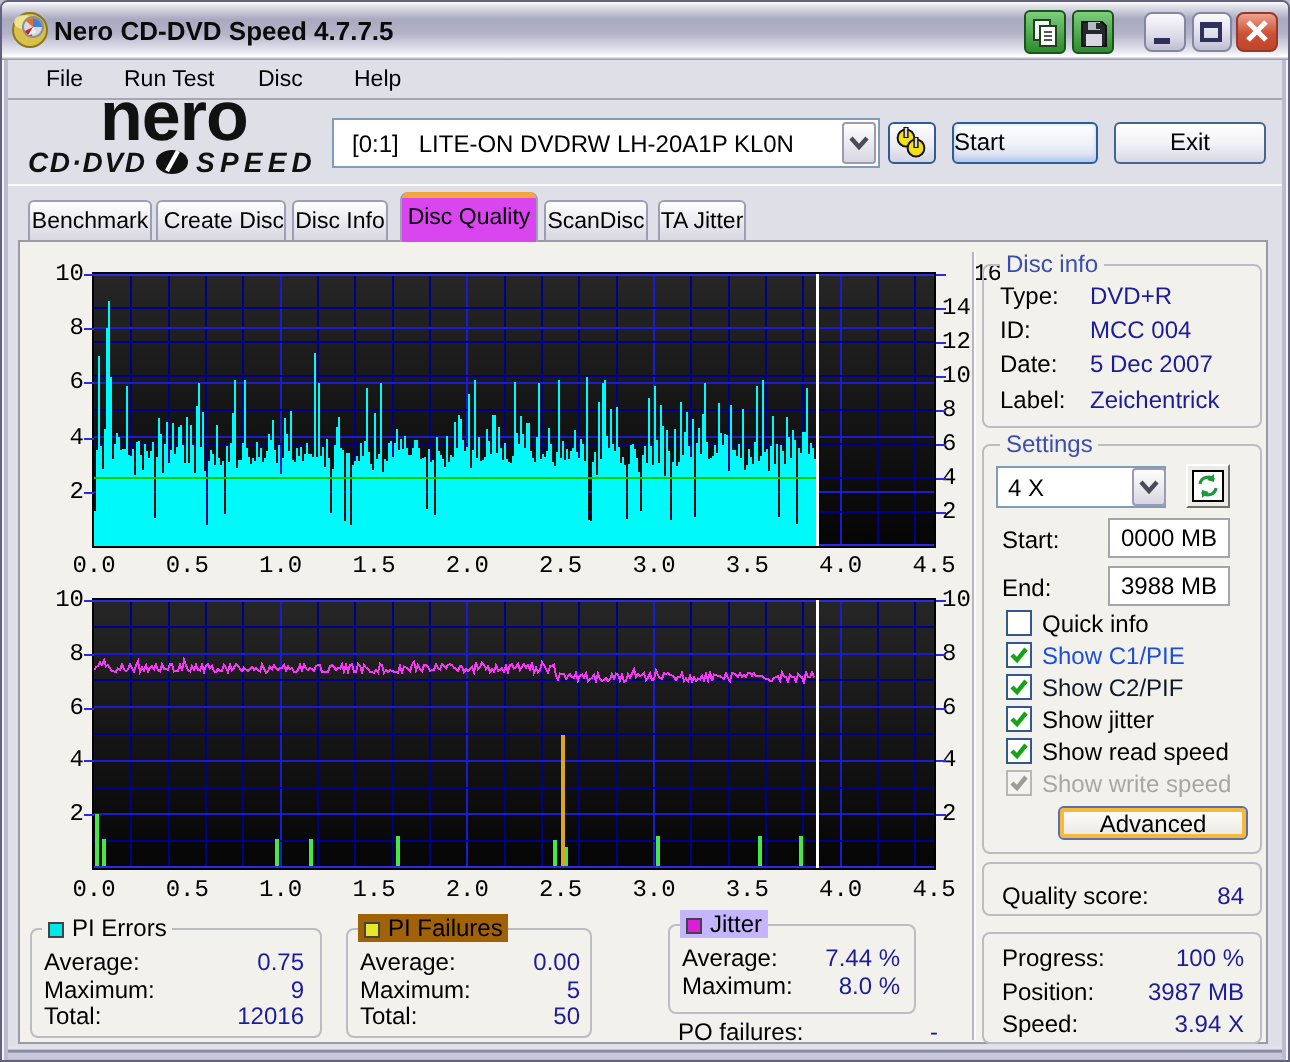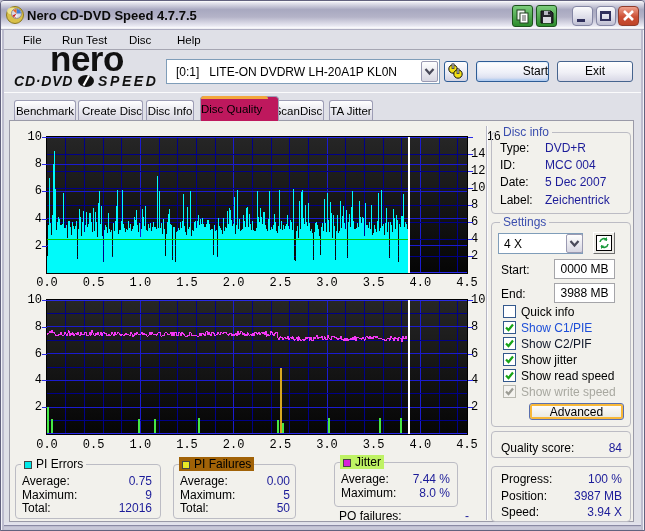--- a/index.html
+++ b/index.html
@@ -97,29 +97,29 @@
    <circle cx="8" cy="7" r="4.2" fill="#f2e015"></circle>
    <path d="M8 1.5 L8 7" stroke="#111" stroke-width="2.6"></path>
    <path d="M8 2 L8 6.5" stroke="#d8d8d8" stroke-width="1.2"></path>
    <circle cx="13" cy="12" r="4.2" fill="#f2e015"></circle>
    <path d="M13 6.5 L13 12" stroke="#111" stroke-width="2.6"></path>
    <path d="M13 7 L13 11.5" stroke="#d8d8d8" stroke-width="1.2"></path>
   </g>
  </svg>
 </div>
 
-<div class="abs" style="left:476px;top:61px;width:73px;height:21px;line-height:19px;text-align:right;font-size:12px;border:1px solid #2d5c96;border-radius:3px;background:linear-gradient(#ffffff,#eef0f8 55%,#d4d8ec);box-shadow:inset 0 -2px 2px #b0ccf0,inset 0 1px 1px #e8f2fc">Start</div>
+<div class="abs" style="left:476px;top:61px;width:73px;height:21px;line-height:19px;text-align:left;font-size:12px;border:1px solid #2d5c96;border-radius:3px;background:linear-gradient(#ffffff,#eef0f8 55%,#d4d8ec);box-shadow:inset 0 -2px 2px #b0ccf0,inset 0 1px 1px #e8f2fc">Start</div>
 <div class="abs" style="left:557px;top:61px;width:76px;height:21px;line-height:19px;text-align:center;font-size:12px;border:1px solid #46648e;border-radius:3px;background:linear-gradient(#ffffff,#f0f0f6 55%,#d8d8e6)">Exit</div>
 
 <div class="abs" style="left:14px;top:100px;width:62px;height:21px;border:1px solid #9d9db5;border-bottom:none;border-radius:3px 3px 0 0;background:linear-gradient(#ffffff,#d5d4e0);text-align:center;line-height:20px;font-size:11.5px">Benchmark</div>
 <div class="abs" style="left:78px;top:100px;width:65px;height:21px;border:1px solid #9d9db5;border-bottom:none;border-radius:3px 3px 0 0;background:linear-gradient(#ffffff,#d5d4e0);text-align:right;line-height:20px;font-size:11.5px">Create Disc</div>
 <div class="abs" style="left:146px;top:100px;width:48px;height:21px;border:1px solid #9d9db5;border-bottom:none;border-radius:3px 3px 0 0;background:linear-gradient(#ffffff,#d5d4e0);text-align:center;line-height:20px;font-size:11.5px">Disc Info</div>
 <div class="abs" style="left:272px;top:100px;width:52px;height:21px;border:1px solid #9d9db5;border-bottom:none;border-radius:3px 3px 0 0;background:linear-gradient(#ffffff,#d5d4e0);text-align:center;line-height:20px;font-size:11.5px">ScanDisc</div>
 <div class="abs" style="left:329px;top:100px;width:44px;height:21px;border:1px solid #9d9db5;border-bottom:none;border-radius:3px 3px 0 0;background:linear-gradient(#ffffff,#d5d4e0);text-align:center;line-height:20px;font-size:11.5px">TA Jitter</div>
-<div class="abs" style="left:200px;top:96px;width:79px;height:25px;border:1px solid #9d9db5;border-bottom:none;border-radius:4px 4px 0 0;background:#be185d;text-align:left;line-height:25px;font-size:11.5px;z-index:3">Disc Quality</div>
+<div class="abs" style="left:200px;top:96px;width:69px;height:25px;border:1px solid #9d9db5;border-bottom:none;border-radius:4px 4px 0 0;background:#d946ef;text-align:center;line-height:25px;font-size:11.5px;z-index:3">Disc Quality</div>
 <div class="abs" style="left:201px;top:96px;width:67px;height:3px;border-radius:3px 3px 0 0;background:#f2a73d;z-index:4"></div>
 
 <div class="abs" style="left:9px;top:120px;width:625px;height:402px;border:1px solid #9a9aa8;background:#f2f1ec"></div>
 <svg width="420" height="136" style="position:absolute;left:46px;top:136px;background:linear-gradient(#262626,#050505);border:1px solid #000;box-sizing:content-box" shape-rendering="crispEdges">
 <line x1="18.67" y1="0" x2="18.67" y2="136" stroke="#000088" stroke-width="1"></line>
 <line x1="37.33" y1="0" x2="37.33" y2="136" stroke="#000088" stroke-width="1"></line>
 <line x1="56.00" y1="0" x2="56.00" y2="136" stroke="#000088" stroke-width="1"></line>
 <line x1="74.67" y1="0" x2="74.67" y2="136" stroke="#000088" stroke-width="1"></line>
 <line x1="93.33" y1="0" x2="93.33" y2="136" stroke="#1b1bd0" stroke-width="1"></line>
 <line x1="112.00" y1="0" x2="112.00" y2="136" stroke="#000088" stroke-width="1"></line>
@@ -398,18 +398,18 @@
 <div class="val" style="left:82px;top:501.0px;width:70px">12016</div>
 <div class="grp" style="left:173px;top:464px;width:123px;height:55px"></div>
 <div class="abs" style="left:179px;top:457px;background:#a16207;padding:0 3px;font-size:12px"><span style="display:inline-block;width:8px;height:8px;background:#e8e828;border:1px solid #444;margin-right:4px;vertical-align:-1px"></span>PI Failures</div>
 <div class="lbl" style="left:180px;top:474px">Average:</div>
 <div class="val" style="left:220px;top:474px;width:70px">0.00</div>
 <div class="lbl" style="left:180px;top:487.5px">Maximum:</div>
 <div class="val" style="left:220px;top:487.5px;width:70px">5</div>
 <div class="lbl" style="left:180px;top:501.0px">Total:</div>
 <div class="val" style="left:220px;top:501.0px;width:70px">50</div>
 <div class="grp" style="left:334px;top:462px;width:124px;height:45px"></div>
-<div class="abs" style="left:340px;top:455px;background:#bef264;padding:0 3px;font-size:12px"><span style="display:inline-block;width:8px;height:8px;background:#d820d8;border:1px solid #444;margin-right:4px;vertical-align:-1px"></span>Jitter</div>
+<div class="abs" style="left:340px;top:455px;background:#c4b5fd;padding:0 3px;font-size:12px"><span style="display:inline-block;width:8px;height:8px;background:#d820d8;border:1px solid #444;margin-right:4px;vertical-align:-1px"></span>Jitter</div>
 <div class="lbl" style="left:341px;top:472px">Average:</div>
 <div class="val" style="left:380px;top:472px;width:70px">7.44 %</div>
 <div class="lbl" style="left:341px;top:485.5px">Maximum:</div>
 <div class="val" style="left:380px;top:485.5px;width:70px">8.0 %</div>
 <div class="lbl" style="left:339px;top:509px">PO failures:</div>
 <div class="val" style="left:399px;top:509px;width:70px">-</div>
 </body></html>

